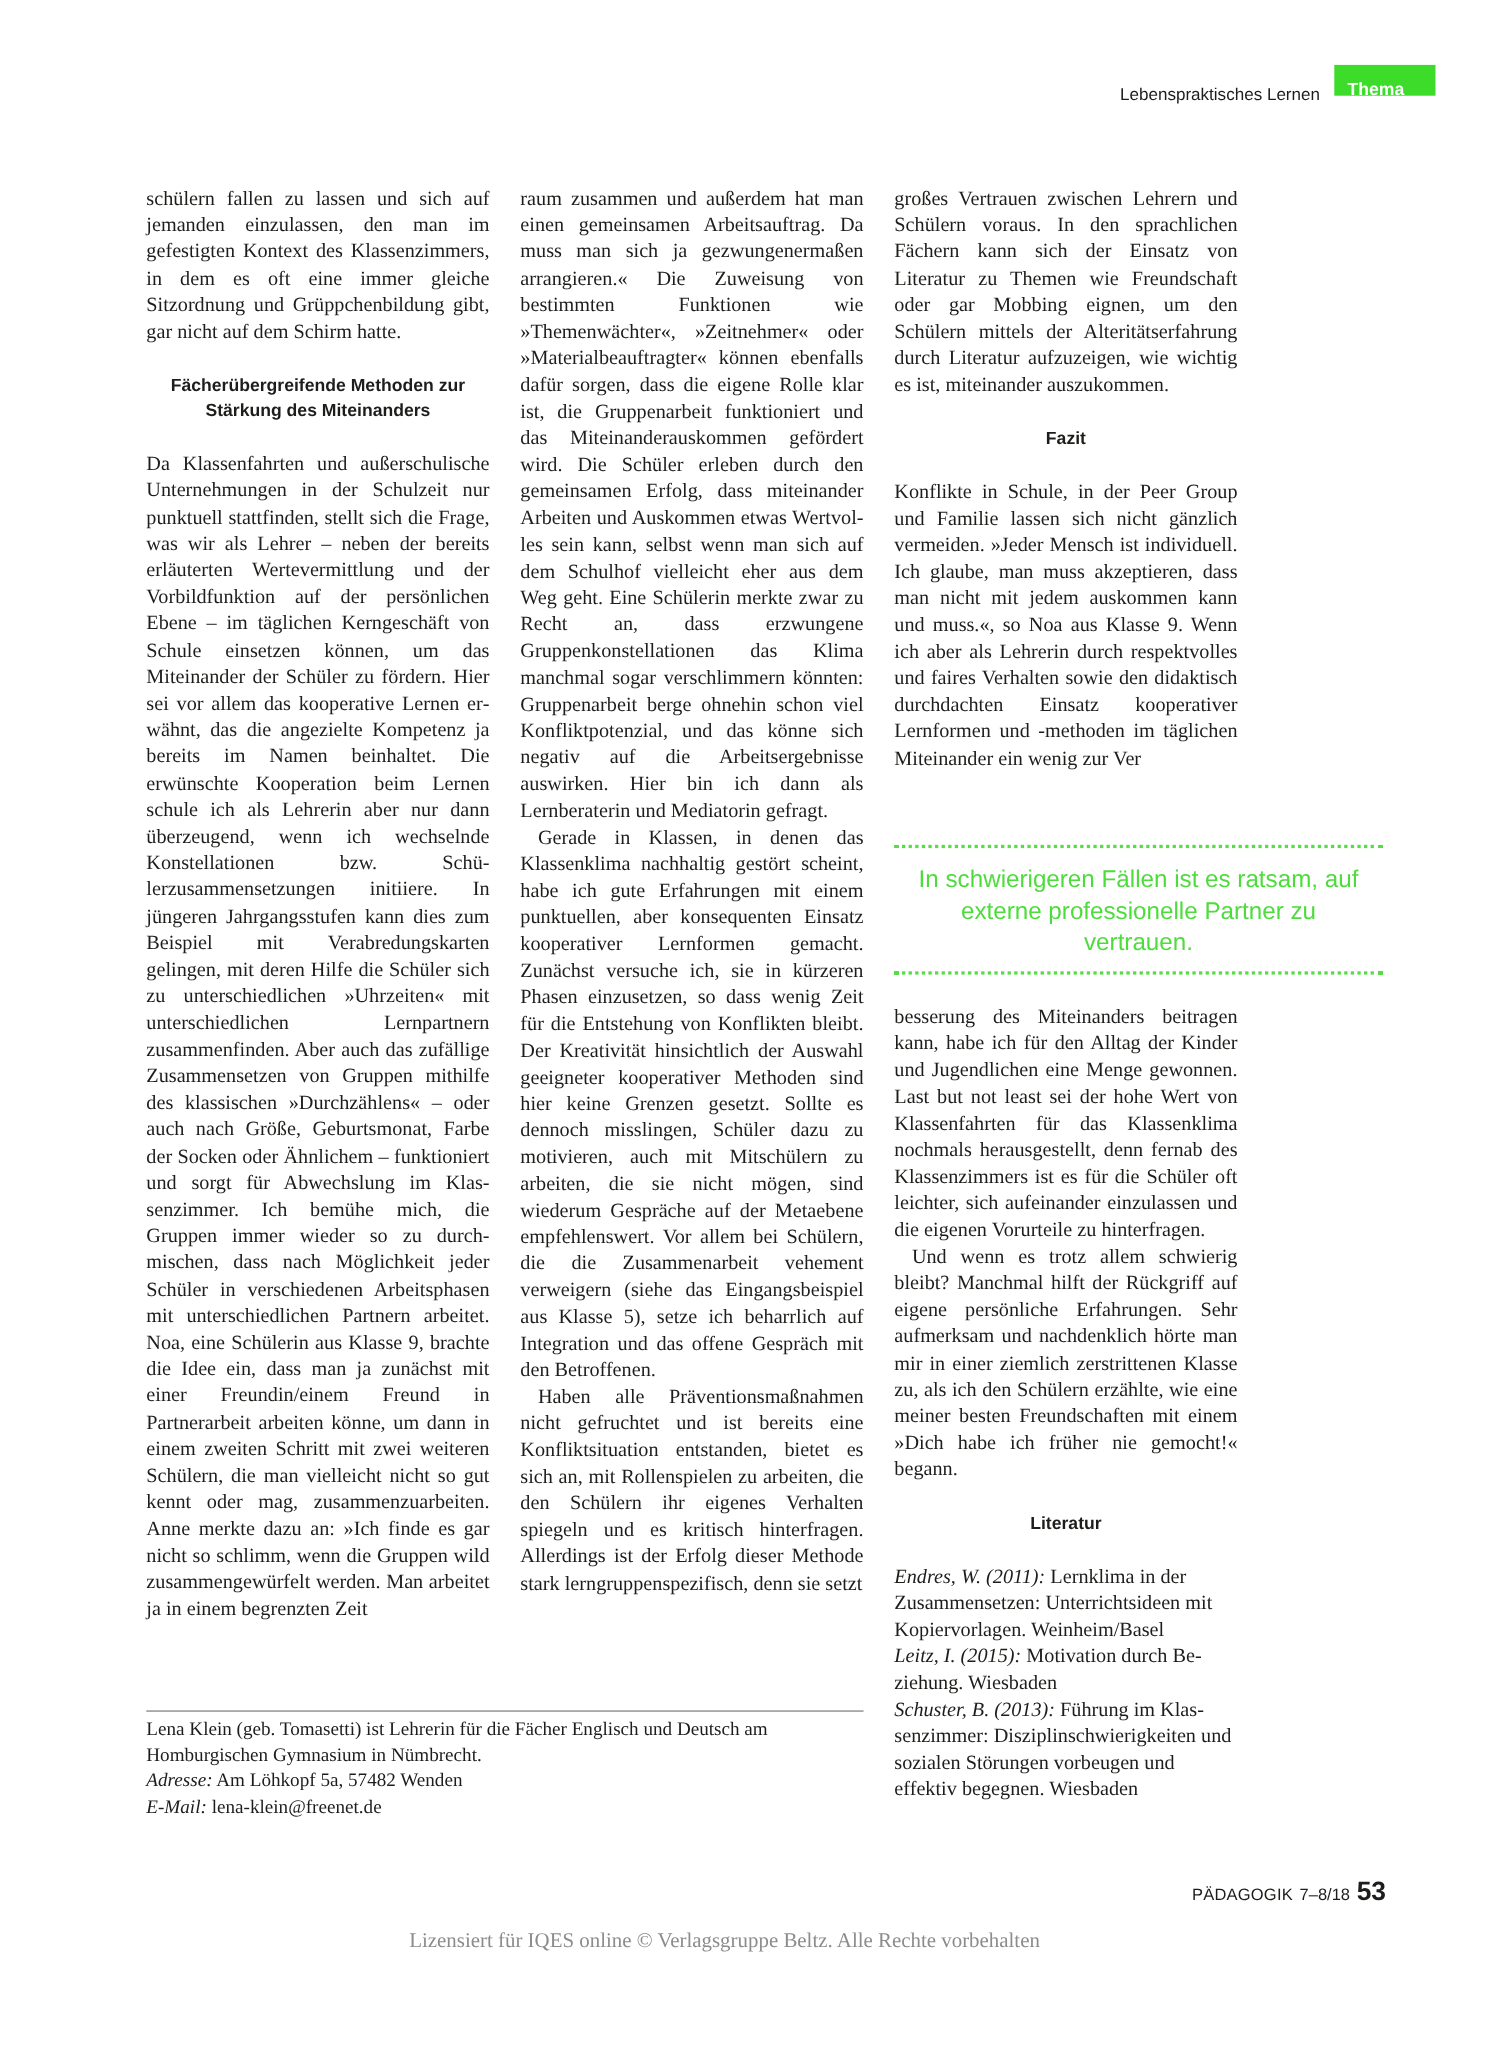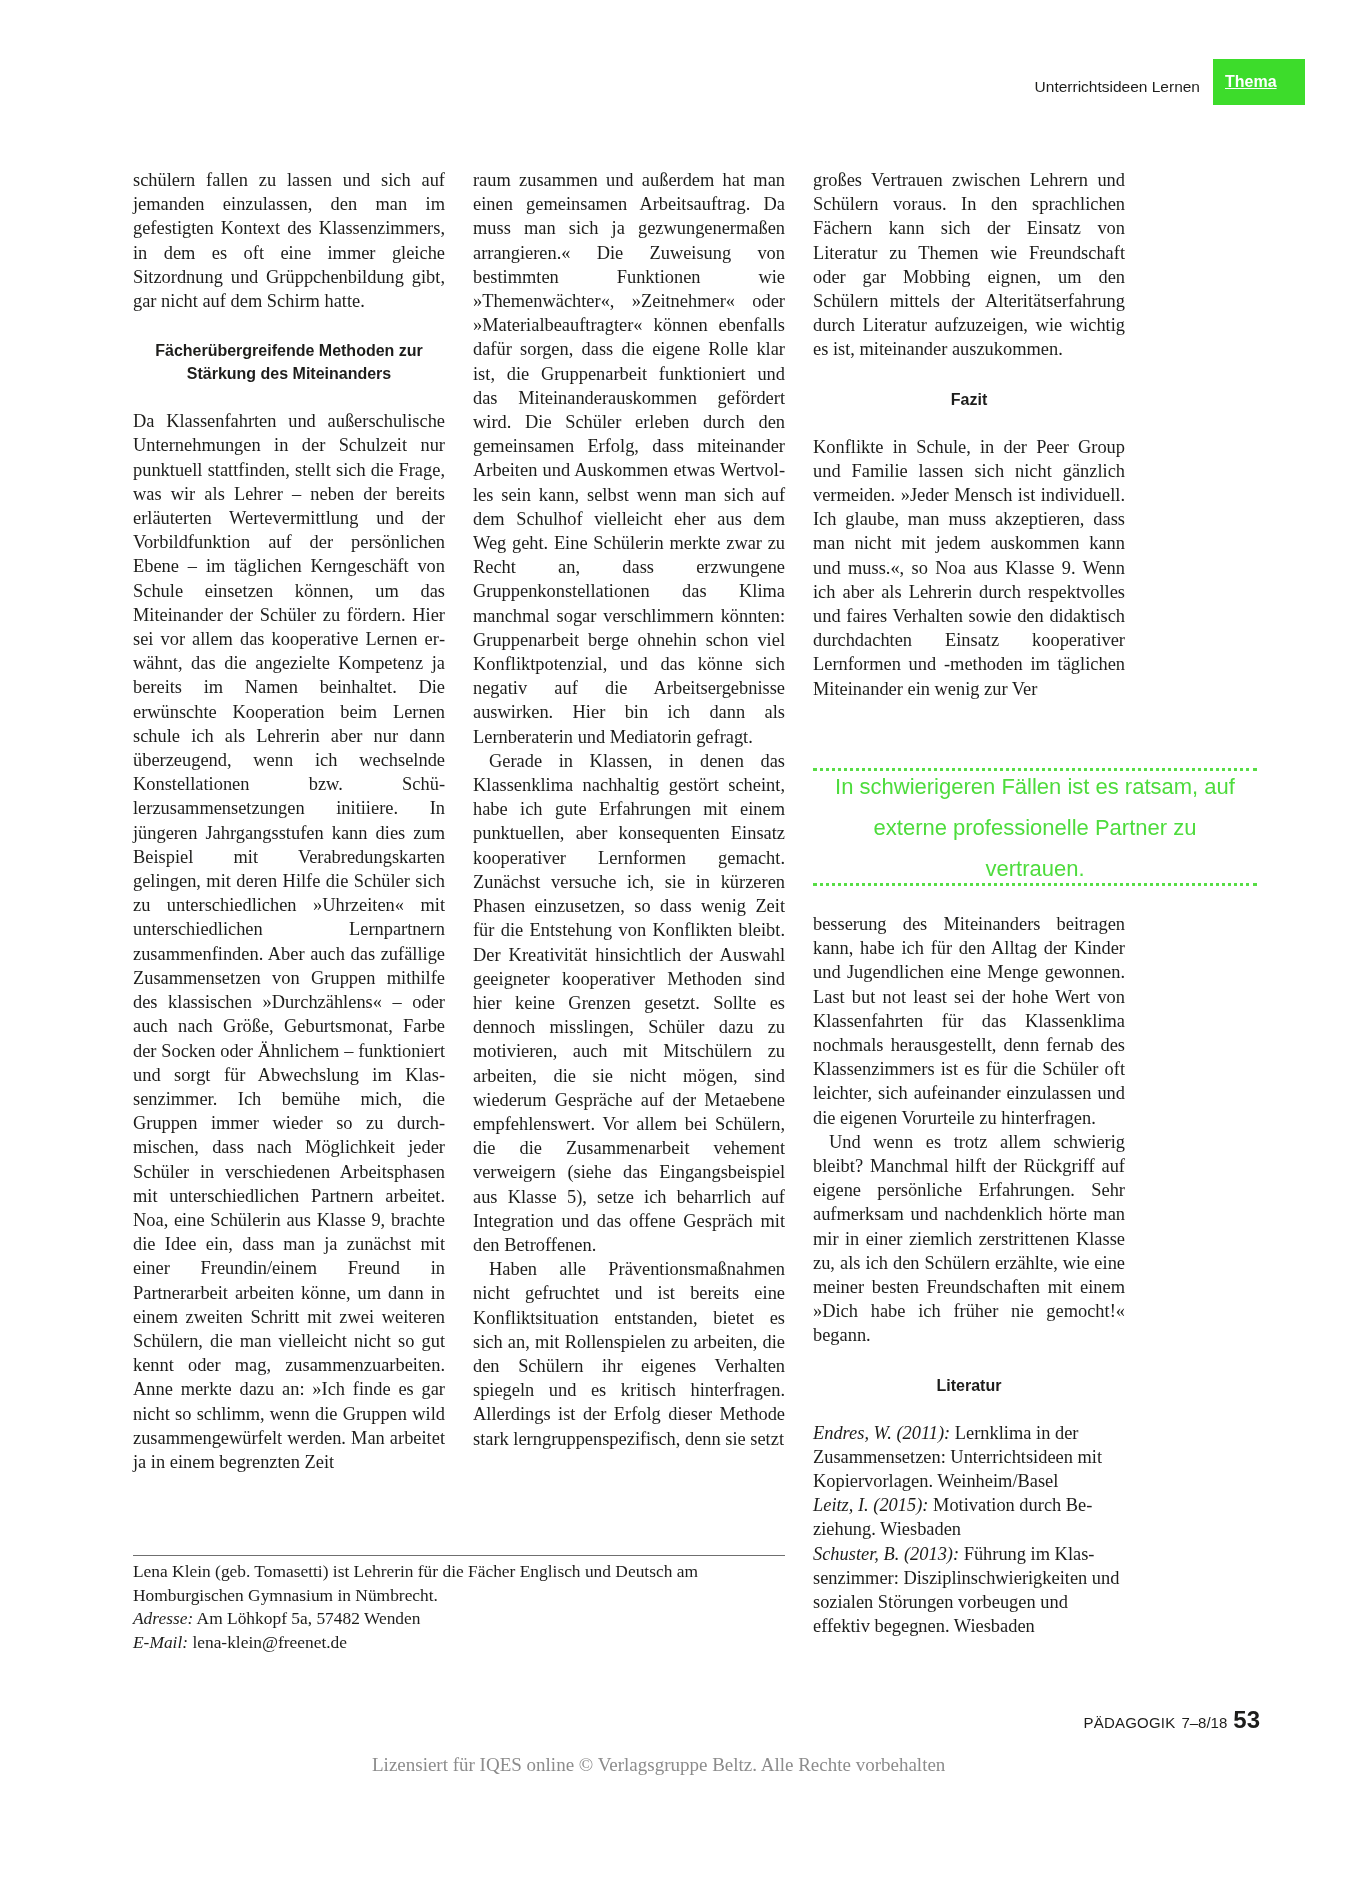--- a/index.html
+++ b/index.html
@@ -18,30 +18,29 @@
       width: 190px;
       text-align: right;
       font-family: "Liberation Sans", "DejaVu Sans", sans-serif;
       font-size: 15.5px;
       color: #1d1d1b;
       white-space: nowrap;
     }
     .thema-box {
       position: absolute;
       left: 1213px; top: 59px;
-      width: 92px; height: 46px;
+      width: 92px; height: 28px;
       background: #3ddc2b;
       color: #ffffff;
       font-family: "Liberation Sans", "DejaVu Sans", sans-serif;
       font-weight: bold;
       font-size: 16px;
       line-height: 46px;
       box-sizing: border-box;
       padding-left: 12px;
-      text-decoration: underline;
     }
 
     
     .col {
       position: absolute;
       top: 168px;
       width: 312px;
       font-family: "Liberation Serif", "DejaVu Serif", serif;
       font-size: 18.4px;
       line-height: 24.2px;
@@ -73,21 +72,21 @@
       border-bottom: 3px dotted #57dd45;
       box-sizing: border-box;
       display: flex;
       align-items: center;
       justify-content: center;
     }
     .pull-quote-text {
       font-family: "Liberation Sans", "DejaVu Sans", sans-serif;
       color: #4ddc3c;
       font-size: 22px;
-      line-height: 41px;
+      line-height: 29px;
       text-align: center;
       width: 400px;
     }
 
     #col3b { left: 813px; top: 912px; }
 
     .refs .ref { margin: 0; text-align: left; }
     .refs .ref em { font-style: italic; }
 
     
@@ -125,21 +124,21 @@
       left: 372px; top: 1754px;
       font-family: "Liberation Serif", "DejaVu Serif", serif;
       font-size: 19px;
       color: #8c8c8c;
       white-space: nowrap;
     }
   </style>
 </head>
 <body>
 
-<div class="running-head">Unterrichtsideen Lernen</div>
+<div class="running-head">Lebenspraktisches Lernen</div>
 <div class="thema-box" style="background: rgb(61, 220, 43);">Thema</div>
 
 <div class="col" id="col1">
   <p>schülern fallen zu lassen und sich auf jemanden einzulassen, den man im gefestigten Kontext des Klassenzim­mers, in dem es oft eine immer gleiche Sitzordnung und Grüppchenbildung gibt, gar nicht auf dem Schirm hatte.</p>
   <div class="section-heading">Fächerübergreifende Methoden zur Stärkung des Miteinanders</div>
   <p>Da Klassenfahrten und außerschuli­sche Unternehmungen in der Schul­zeit nur punktuell stattfinden, stellt sich die Frage, was wir als Lehrer – neben der bereits erläuterten Werte­vermittlung und der Vorbildfunkti­on auf der persönlichen Ebene – im täglichen Kerngeschäft von Schule einsetzen können, um das Miteinan­der der Schüler zu fördern. Hier sei vor allem das kooperative Lernen er­wähnt, das die angezielte Kompetenz ja bereits im Namen beinhaltet. Die erwünschte Kooperation beim Ler­nen schule ich als Lehrerin aber nur dann überzeugend, wenn ich wech­selnde Konstellationen bzw. Schü­lerzusammensetzungen initiiere. In jüngeren Jahrgangsstufen kann dies zum Beispiel mit Verabredungskarten gelingen, mit deren Hilfe die Schü­ler sich zu unterschiedlichen »Uhr­zeiten« mit unterschiedlichen Lern­partnern zusammenfinden. Aber auch das zufällige Zusammensetzen von Gruppen mithilfe des klassischen »Durchzählens« – oder auch nach Größe, Geburtsmonat, Farbe der So­cken oder Ähnlichem – funktioniert und sorgt für Abwechslung im Klas­senzimmer. Ich bemühe mich, die Gruppen immer wieder so zu durch­mischen, dass nach Möglichkeit jeder Schüler in verschiedenen Arbeitspha­sen mit unterschiedlichen Partnern arbeitet. Noa, eine Schülerin aus Klas­se 9, brachte die Idee ein, dass man ja zunächst mit einer Freundin/einem Freund in Partnerarbeit arbeiten kön­ne, um dann in einem zweiten Schritt mit zwei weiteren Schülern, die man vielleicht nicht so gut kennt oder mag, zusammenzuarbeiten. Anne merkte dazu an: »Ich finde es gar nicht so schlimm, wenn die Gruppen wild zusammengewürfelt werden. Man arbeitet ja in einem begrenzten Zeit­</p>
 </div>
 
 <div class="col" id="col2">
   <p>raum zusammen und außerdem hat man einen gemeinsamen Arbeitsauf­trag. Da muss man sich ja gezwunge­nermaßen arrangieren.« Die Zuwei­sung von bestimmten Funktionen wie »Themenwächter«, »Zeitnehmer« oder »Materialbeauftragter« können ebenfalls dafür sorgen, dass die ei­gene Rolle klar ist, die Gruppenar­beit funktioniert und das Miteinan­derauskommen gefördert wird. Die Schüler erleben durch den gemeinsa­men Erfolg, dass miteinander Arbei­ten und Auskommen etwas Wertvol­les sein kann, selbst wenn man sich auf dem Schulhof vielleicht eher aus dem Weg geht. Eine Schülerin merk­te zwar zu Recht an, dass erzwunge­ne Gruppenkonstellationen das Kli­ma manchmal sogar verschlimmern könnten: Gruppenarbeit berge ohne­hin schon viel Konfliktpotenzial, und das könne sich negativ auf die Ar­beitsergebnisse auswirken. Hier bin ich dann als Lernberaterin und Me­diatorin gefragt.</p>

